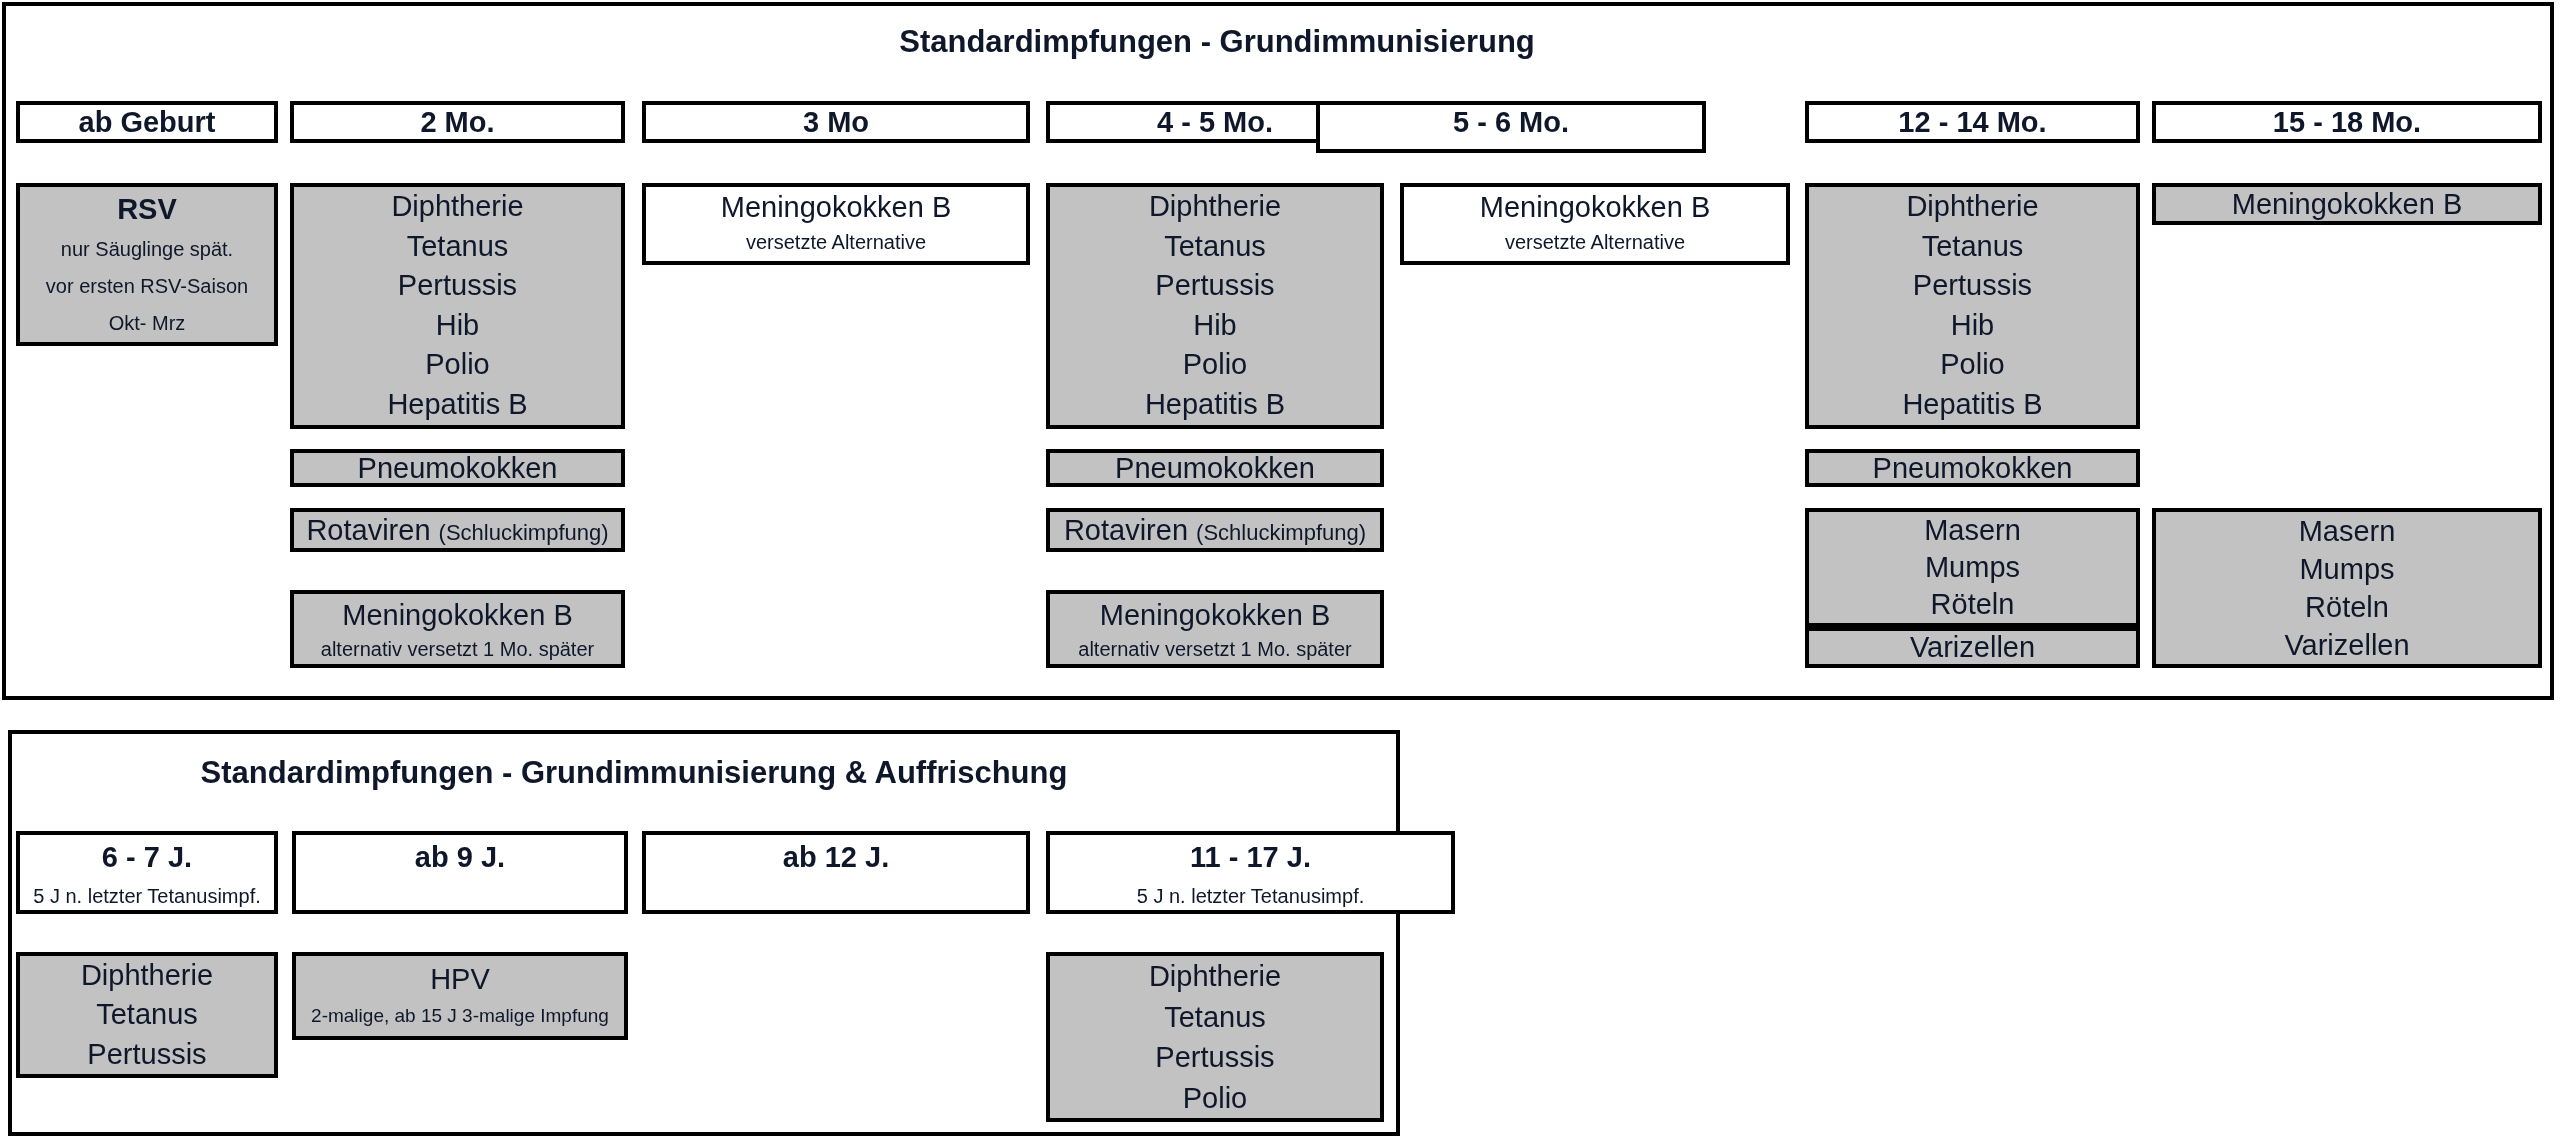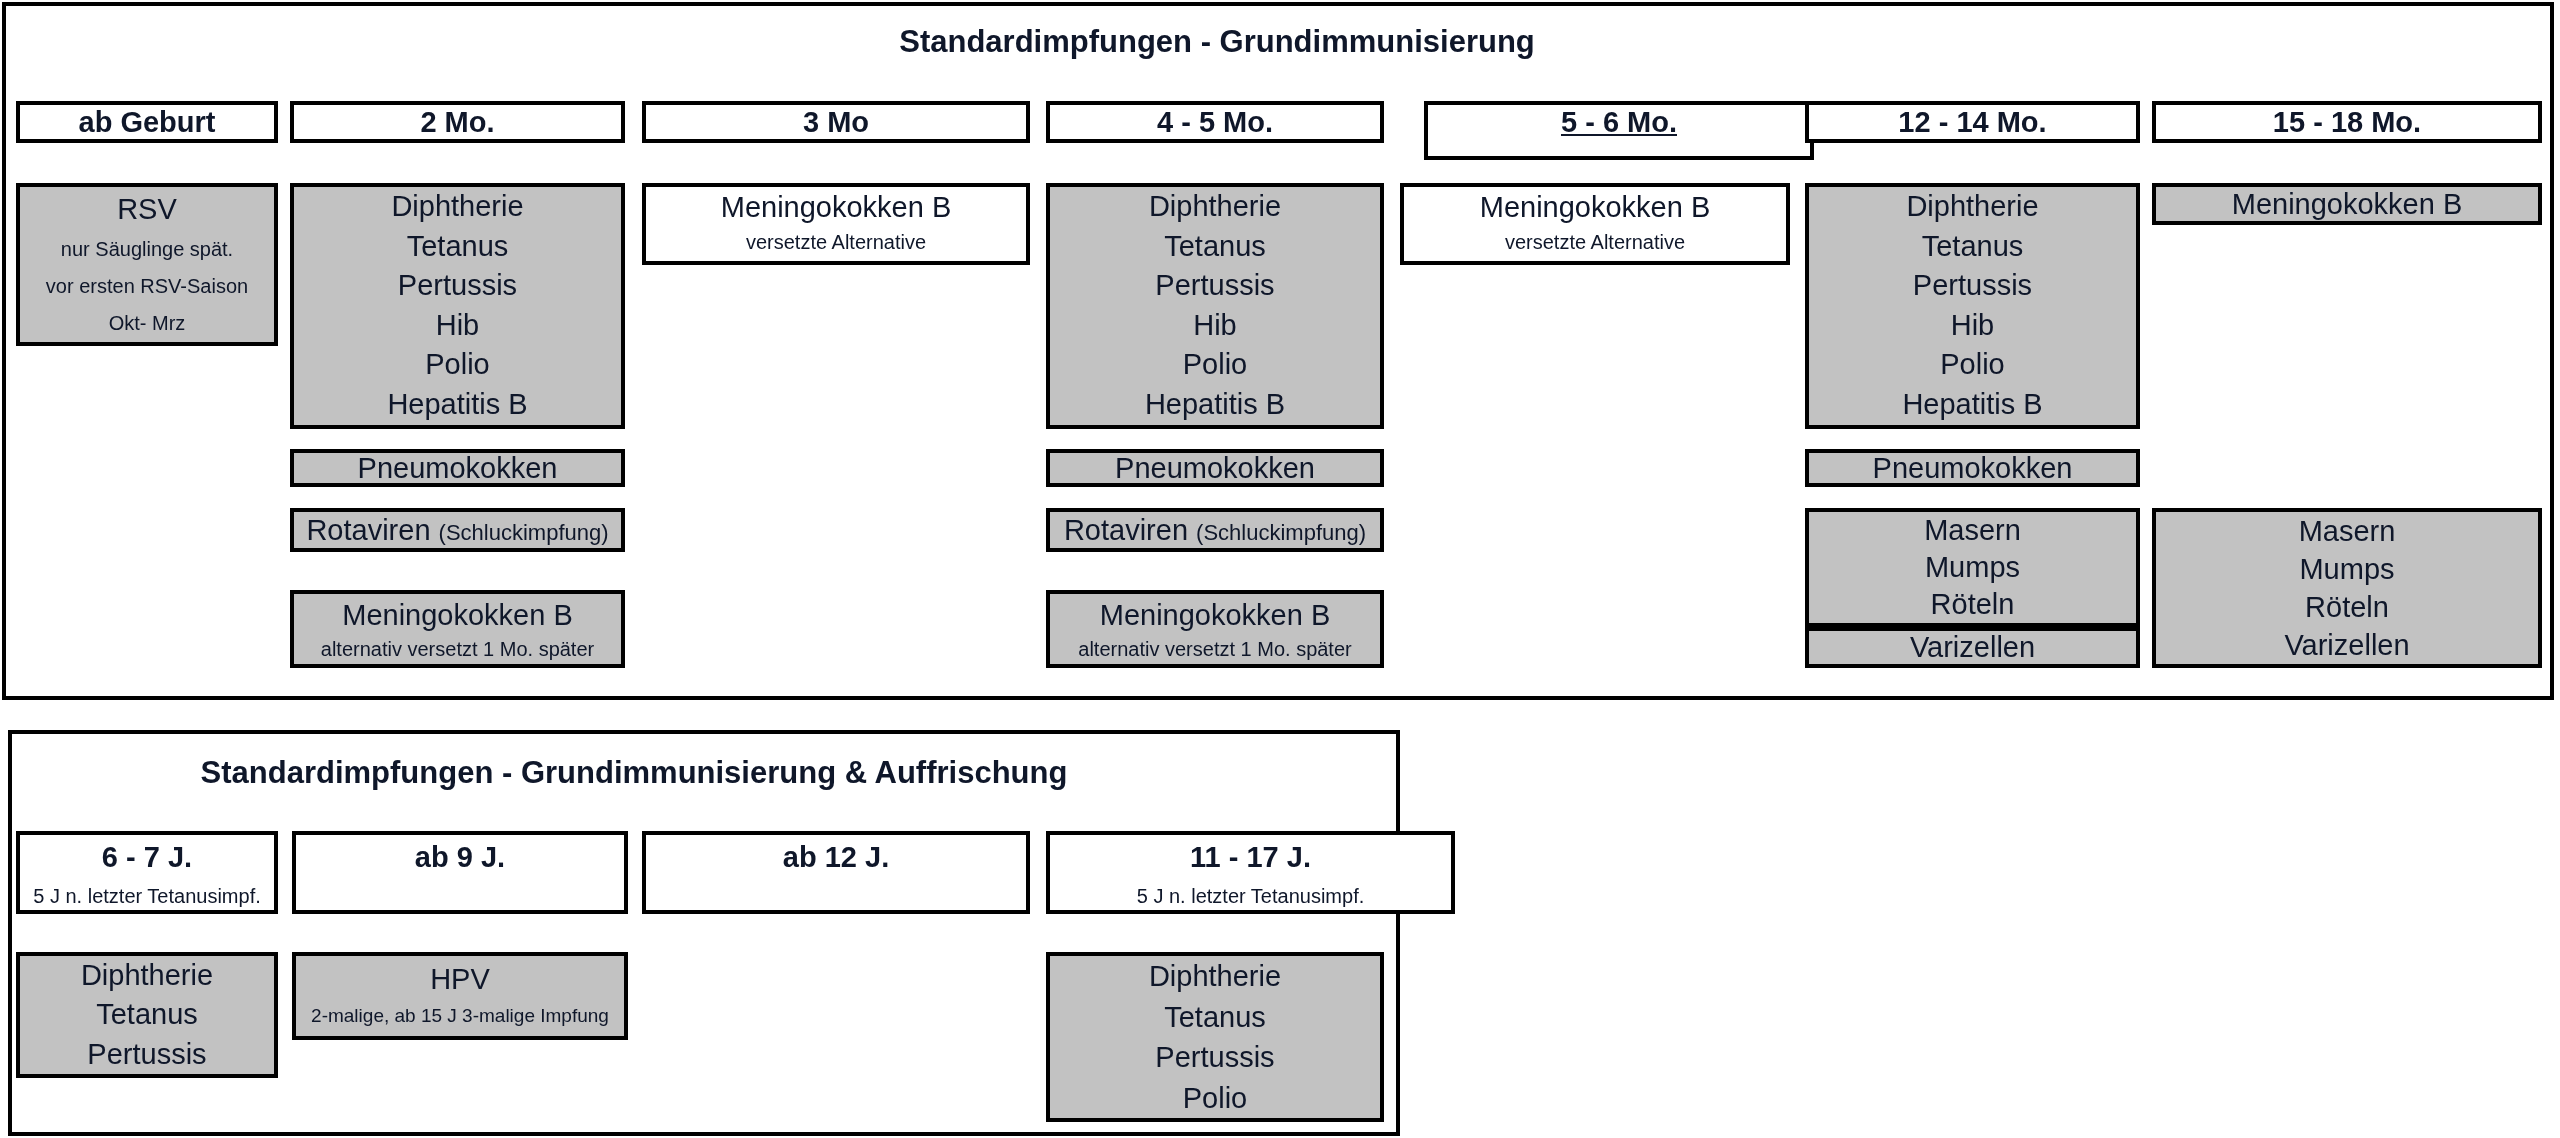--- a/index.html
+++ b/index.html
@@ -58,32 +58,32 @@
   </div>
   <div class="hdr" style="left:290px;top:101px;width:335px;height:42px;">
     <div class="lbl">2 Mo.</div>
   </div>
   <div class="hdr" style="left:642px;top:101px;width:388px;height:42px;">
     <div class="lbl">3 Mo</div>
   </div>
   <div class="hdr" style="left:1046px;top:101px;width:338px;height:42px;">
     <div class="lbl">4 - 5 Mo.</div>
   </div>
-  <div class="hdr" style="left:1424px;top:101px;width:390px;height:59px;text-decoration:underline;">
+  <div class="hdr" style="left:1316px;top:101px;width:390px;height:52px;">
     <div class="lbl">5 - 6 Mo.</div>
   </div>
   <div class="hdr" style="left:1805px;top:101px;width:335px;height:42px;">
     <div class="lbl">12 - 14 Mo.</div>
   </div>
   <div class="hdr" style="left:2152px;top:101px;width:390px;height:42px;">
     <div class="lbl">15 - 18 Mo.</div>
   </div>
 
   <div class="box" style="left:16px;top:183px;width:262px;height:163px;">
-    <div style="line-height:44px;">RSV</div>
+    <div style="line-height:44px;font-weight:bold;">RSV</div>
     <div class="note nw" style="line-height:37px;">nur Säuglinge spät.</div>
     <div class="note nw" style="line-height:37px;">vor ersten RSV-Saison</div>
     <div class="note nw" style="line-height:37px;">Okt- Mrz</div>
   </div>
 
   <div class="box" style="left:290px;top:183px;width:335px;height:246px;line-height:39.6px;">
     <div>Diphtherie</div>
     <div>Tetanus</div>
     <div>Pertussis</div>
     <div>Hib</div>

